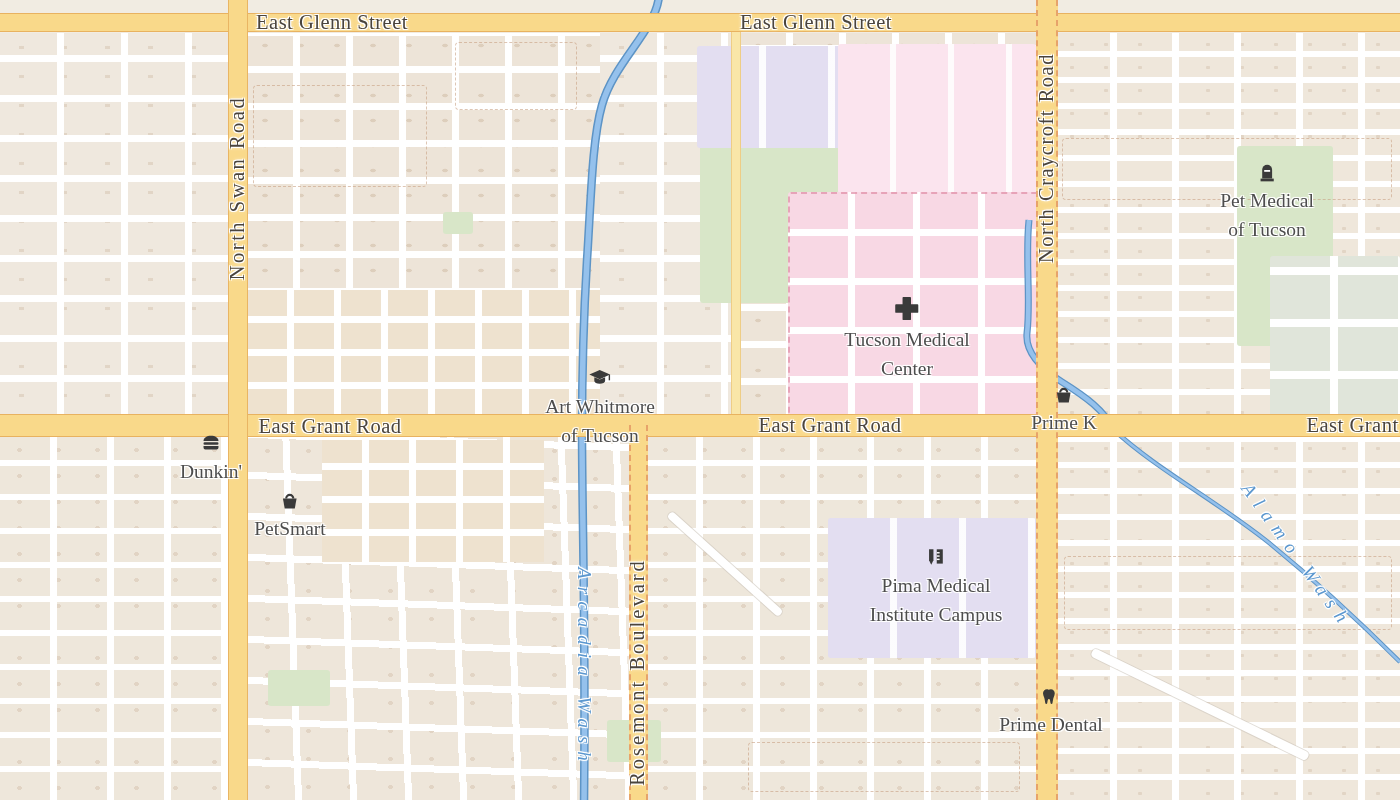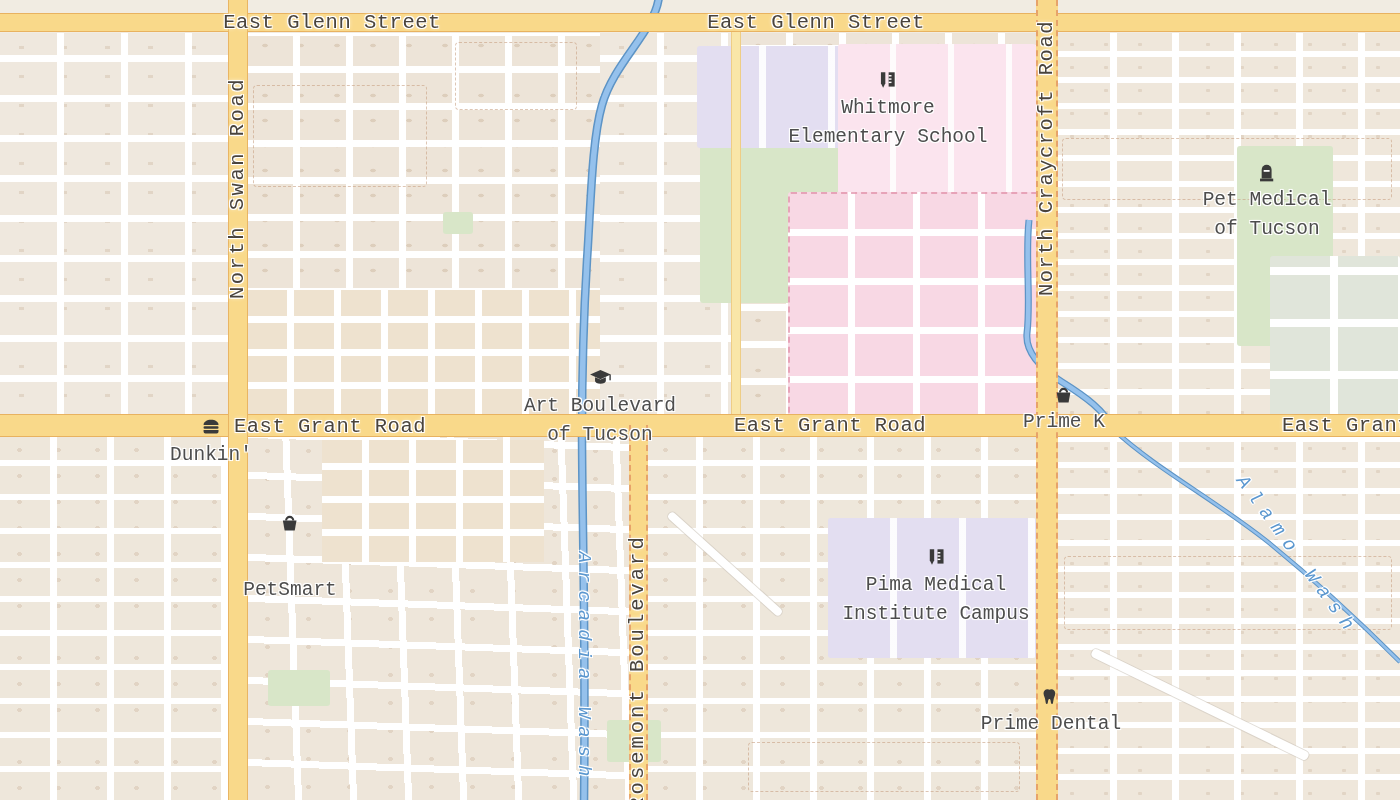--- a/index.html
+++ b/index.html
@@ -1,18 +1,18 @@
 <!DOCTYPE html>
 <html><head>
 <meta charset="utf-8">
 <style>
   html,body{margin:0;padding:0;background:#ddd;}
   #map{
     position:relative;width:1400px;height:800px;overflow:hidden;
-    background:#f1ece2;font-family:Liberation Mono, monospace;cursor:grab;
+    background:#f1ece2;font-family:Liberation Serif, serif;cursor:grab;
   }
   
   .dist{position:absolute;}
   .g1{background-color:#efe8de;background-image:
       repeating-linear-gradient(90deg,transparent 0 57px,#fff 57px 64px),
       repeating-linear-gradient(0deg,transparent 0 33px,#fff 33px 40px),
       radial-gradient(rgba(212,193,173,.5) 2.5px,transparent 3px);
       background-size:auto,auto,43px 29px;}
   .g2{background-color:#eee7db;background-image:
       repeating-linear-gradient(90deg,transparent 0 50px,#fff 50px 57px),
@@ -138,72 +138,68 @@
   <div class="road-label" style="left:330px;top:426px;">East Grant Road</div>
   <div class="road-label" style="left:830px;top:425px;">East Grant Road</div>
   <div class="road-label" style="left:1378px;top:425px;">East Grant Road</div>
   <div class="road-label vert" style="left:237px;top:188px;letter-spacing:2.5px;">North Swan Road</div>
   <div class="road-label vert" style="left:1046px;top:158px;letter-spacing:1.5px;">North Craycroft Road</div>
   <div class="road-label vert" style="left:637px;top:672px;letter-spacing:3px;">Rosemont Boulevard</div>
 
   <div class="wash-label" style="left:584px;top:668px;transform:translate(-50%,-50%) rotate(90deg);letter-spacing:8px;">Arcadia Wash</div>
   <div class="wash-label" style="left:1297px;top:556px;transform:translate(-50%,-50%) rotate(54deg);letter-spacing:8px;">Alamo Wash</div>
 
-  <div class="poi" style="left:888px;top:69px;">
-    <svg width="22" height="22" viewBox="0 0 20 20">
-      <path fill="#3a3a3a" d="M4 3h4v10l-2 4-2-4z"></path>
-        <rect fill="#3a3a3a" x="11" y="3" width="5.5" height="13"></rect>
-      <rect fill="#fff" x="11" y="5.5" width="2.6" height="1.3"></rect>
-        <rect fill="#fff" x="11" y="8.5" width="2.6" height="1.3"></rect>
-        <rect fill="#fff" x="11" y="11.5" width="2.6" height="1.3"></rect>
-    </svg>
-    <div class="poi-line">Whitmore</div>
-    <div class="poi-line">Elementary School</div>
-  </div>
 
   <div class="poi" style="left:1267px;top:161px;">
     <svg width="22" height="22" viewBox="0 0 20 20">
       <path fill="#3a3a3a" d="M5.5 16v-8a4.5 4.5 0 0 1 9 0v8z"></path>
         <rect fill="#3a3a3a" x="4" y="16" width="12" height="2.5"></rect>
       <rect fill="#fff" x="7.3" y="8.2" width="5.4" height="1.6"></rect>
     </svg>
     <div class="poi-line">Pet Medical</div>
     <div class="poi-line">of Tucson</div>
   </div>
 
 
   <div class="poi" style="left:600px;top:367px;">
     <svg width="23" height="22" viewBox="0 0 20 18">
       <path fill="#3a3a3a" d="M10 2 19 6l-9 4-9-4z"></path>
       <path fill="#3a3a3a" d="M5.3 8.3v3.4c0 1.3 2.1 2.3 4.7 2.3s4.7-1 4.7-2.3V8.3L10 10.4z"></path>
       <rect fill="#3a3a3a" x="17.8" y="6" width="1.2" height="5"></rect>
     </svg>
-    <div class="poi-line">Art Boulevard</div>
+    <div class="poi-line">Art Whitmore</div>
     <div class="poi-line">of Tucson</div>
   </div>
 
+  <div class="poi" style="left:907px;top:295px;">
+    <svg width="27" height="27" viewBox="0 0 24 24">
+      <path fill="#3a3a3a" stroke="#3a3a3a" stroke-width="1.5" stroke-linejoin="round" d="M9 2.5h6v6.5h6.5v6H15v6.5H9V15H2.5V9H9z"></path>
+    </svg>
+    <div class="poi-line">Tucson Medical</div>
+    <div class="poi-line">Center</div>
+  </div>
 
   <div class="poi" style="left:1064px;top:384px;">
     <svg width="21" height="21" viewBox="0 0 20 20">
       <path fill="none" stroke="#3a3a3a" stroke-width="2" d="M6.6 8a3.4 3.4 0 0 1 6.8 0"></path>
       <path fill="#3a3a3a" d="M3.5 8h13l-1.7 9.5H5.2z"></path>
     </svg>
     <div class="poi-line">Prime K</div>
   </div>
 
-  <div class="poi" style="left:211px;top:416px;">
+  <div class="poi" style="left:211px;top:432px;">
     <svg width="22" height="22" viewBox="0 0 20 20">
       <path fill="#3a3a3a" d="M3.2 8.2c0-3 3-4.8 6.8-4.8s6.8 1.8 6.8 4.8z"></path>
       <rect fill="#3a3a3a" x="3.2" y="9.4" width="13.6" height="2.2" rx="1"></rect>
       <path fill="#3a3a3a" d="M3.2 12.8h13.6v1.3a1.7 1.7 0 0 1-1.7 1.7H4.9a1.7 1.7 0 0 1-1.7-1.7z"></path>
     </svg>
     <div class="poi-line">Dunkin'</div>
   </div>
 
-  <div class="poi" style="left:290px;top:512px;gap:40px;">
+  <div class="poi" style="left:290px;top:490px;">
     <svg width="21" height="21" viewBox="0 0 20 20">
       <path fill="none" stroke="#3a3a3a" stroke-width="2" d="M6.6 8a3.4 3.4 0 0 1 6.8 0"></path>
       <path fill="#3a3a3a" d="M3.5 8h13l-1.7 9.5H5.2z"></path>
     </svg>
     <div class="poi-line">PetSmart</div>
   </div>
 
   <div class="poi" style="left:936px;top:546px;">
     <svg width="22" height="22" viewBox="0 0 20 20">
       <path fill="#3a3a3a" d="M4 3h4v10l-2 4-2-4z"></path>

